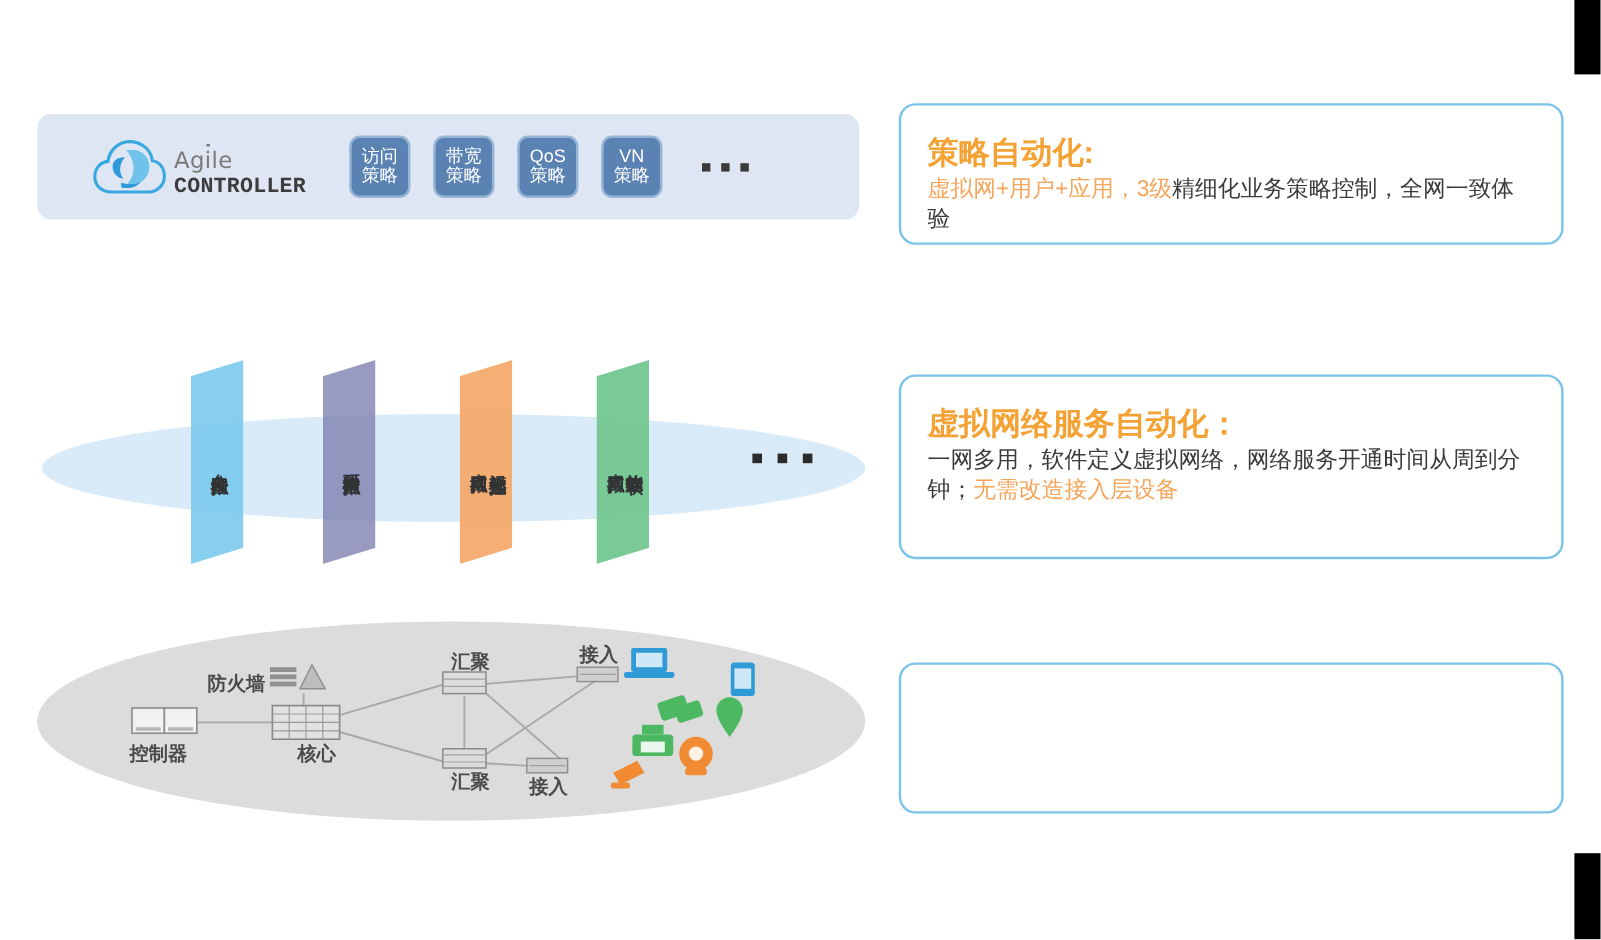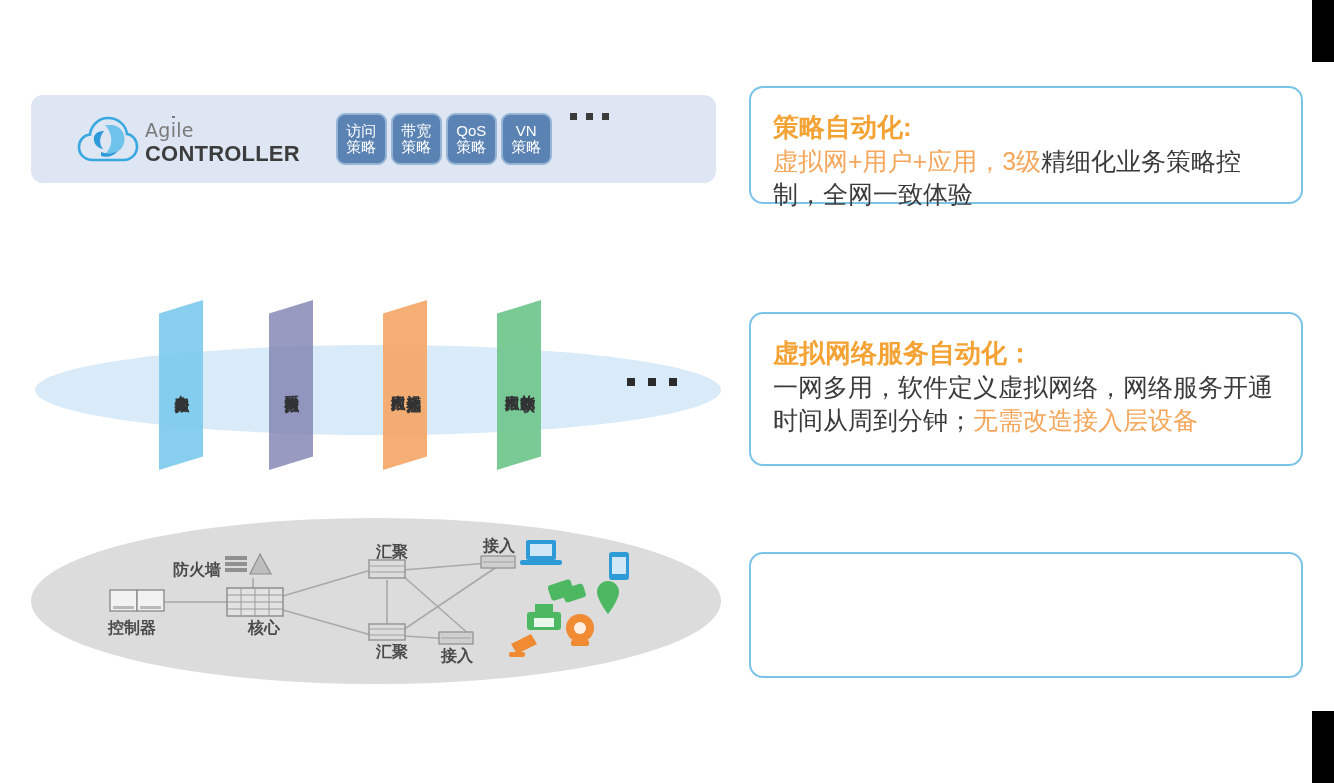--- a/index.html
+++ b/index.html
@@ -66,31 +66,31 @@
   .logo-agile .macron { position: relative; }
   .logo-agile .macron::after {
     content: "";
     position: absolute;
     left: 1px; right: 1px;
     top: -3px;
     height: 2px;
     background: #7a7a7a;
   }
   .logo-controller {
-    font-size: 22px;
+    font-size: 18px;
     font-weight: bold;
     color: #3c3c3c;
     letter-spacing: .2px;
     margin-top: 3px;
-    font-family: Liberation Sans, sans-serif;
+    font-family: Liberation Mono, monospace;
   }
   .policy-list {
     display: flex;
-    align-items: flex-start;
-    gap: 4px;
+    align-items: center;
+    gap: 19px;
     margin-left: 6px;
   }
   .policy-chip {
     width: 51px;
     height: 52px;
     background: #5a82b2;
     border: 2px solid #96b4d6;
     border-radius: 9px;
     color: #ffffff;
     font-size: 15px;
@@ -224,21 +224,21 @@
   .panel.p-b { top: 312px; height: 154px; }
   .panel.p-c { top: 552px; height: 126px; }
   .panel-title {
     font-size: 26px;
     font-weight: bold;
     color: #f4a233;
     line-height: 1.18;
     margin-bottom: 2px;
   }
   .panel-body {
-    font-size: 25px;
+    font-size: 19px;
     color: #3b3b3b;
     line-height: 1.32;
   }
   .hl { color: #f5a65a; }
 </style>
 </head>
 <body>
 
 <div id="page">
 

